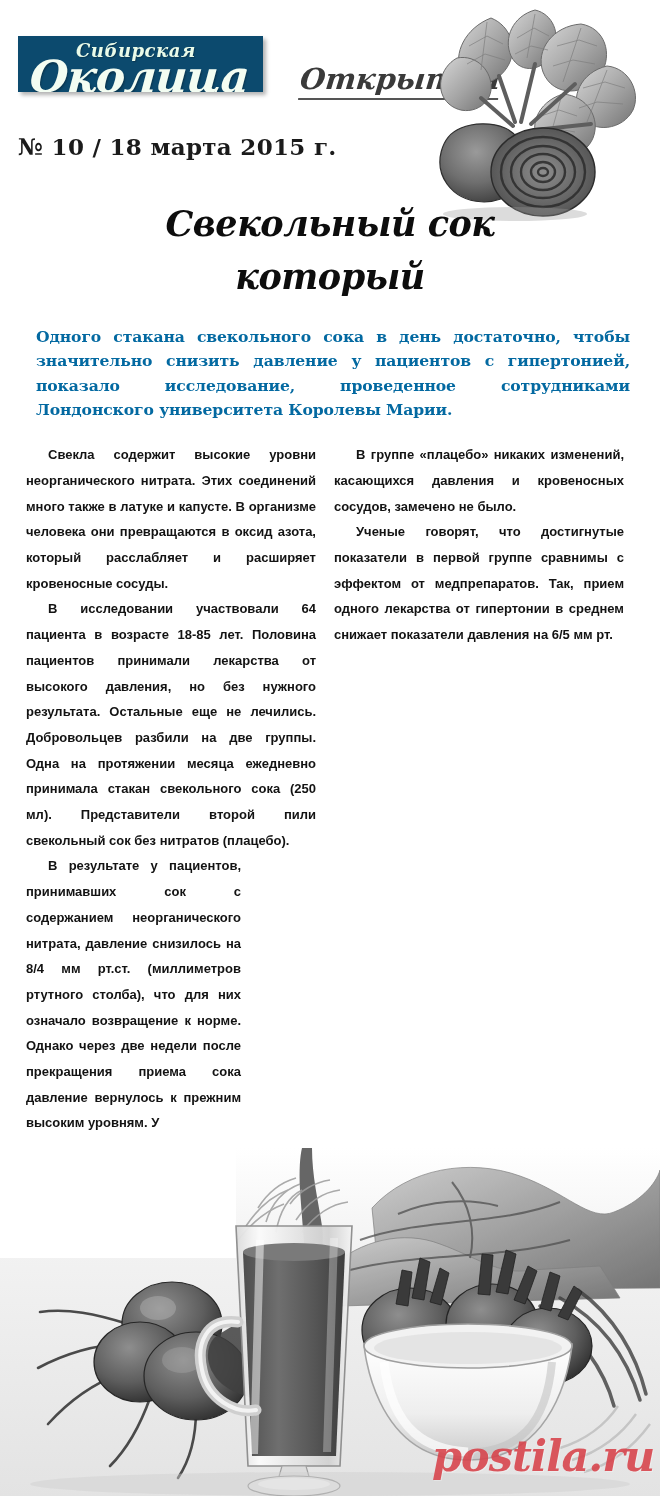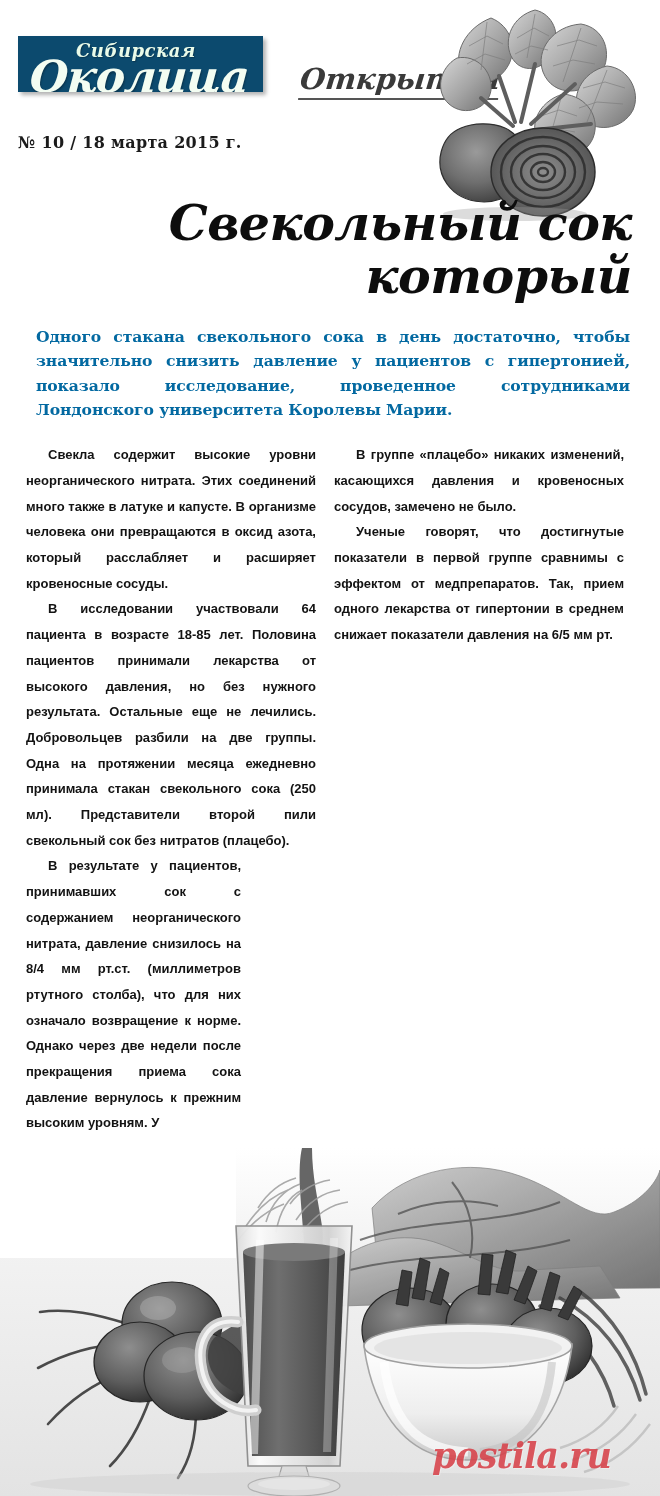--- a/index.html
+++ b/index.html
@@ -39,21 +39,21 @@
     font-style: italic; font-weight: 700;
     font-size: 44px; line-height: 50px; color: #f3fdf2;
     letter-spacing: -1px;
     text-shadow: 1px 2px 2px rgba(0,0,0,.28);
     transform: skewX(-4deg);
   }
 
   .issue-line {
     position: absolute; left: 18px; top: 133px;
     font-family: "DejaVu Serif", serif;
-    font-weight: 700; font-size: 16px; color: #1b1b1b;
+    font-weight: 700; font-size: 23px; color: #1b1b1b;
     letter-spacing: .3px;
   }
 
   .rubric {
     position: absolute; left: 300px; top: 62px;
     font-family: "DejaVu Serif", serif;
     font-style: italic; font-weight: 600;
     font-size: 29px; color: #3a3a3a;
     border-bottom: 2px solid #555;
     padding-bottom: 2px;
@@ -65,24 +65,24 @@
     position: absolute; left: 395px; top: 6px;
     width: 250px; height: 215px;
     pointer-events: none;
   }
 
   
   .headline {
     position: relative;
     margin: 0 28px;
     padding-top: 22px;
-    text-align: right;
+    text-align: center;
     font-family: "DejaVu Serif", serif;
     font-style: italic; font-weight: 700;
-    font-size: 49px; line-height: 53px;
+    font-size: 35px; line-height: 53px;
     color: #0d0d0d;
     letter-spacing: -.5px;
     z-index: 3;
   }
   .headline .hl-line { display: block; }
 
   
   .lead {
     margin: 22px 30px 0 36px;
     font-family: "DejaVu Serif", serif;
@@ -124,21 +124,21 @@
   .photo {
     position: absolute;
     left: 0; top: 1148px;
     width: 660px; height: 348px;
     overflow: hidden;
   }
   .watermark {
     position: absolute; left: 432px; top: 1432px;
     font-family: "DejaVu Serif", serif;
     font-style: italic; font-weight: 700;
-    font-size: 35px; line-height: 48px;
+    font-size: 43px; line-height: 48px;
     color: #d8424a;
     opacity: .88;
     text-shadow: 1px 1px 0 rgba(255,255,255,.35);
     letter-spacing: -1px;
     z-index: 9;
   }
 </style>
 </head>
 <body>
 

